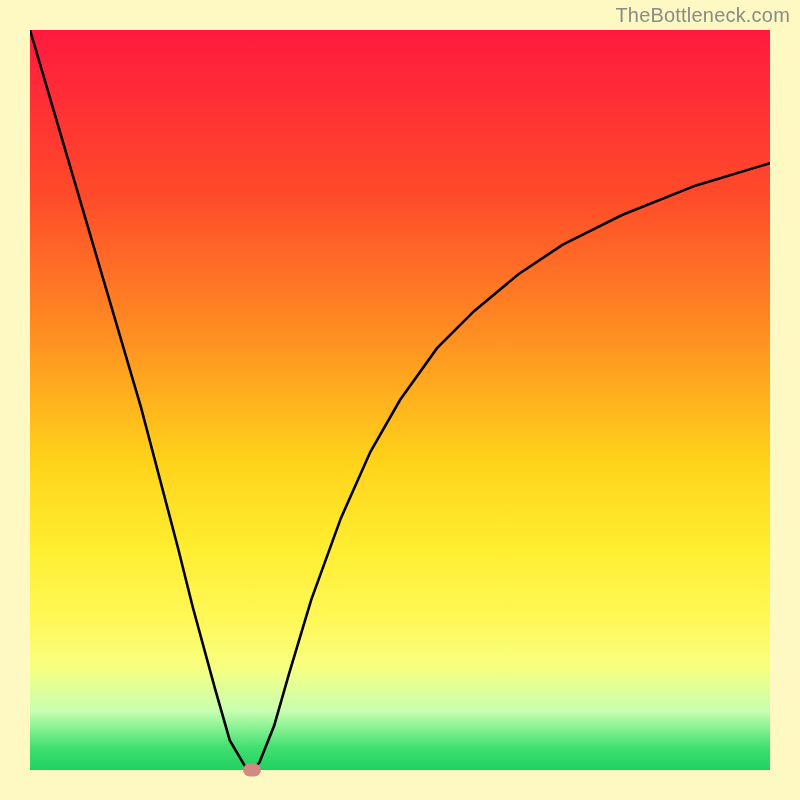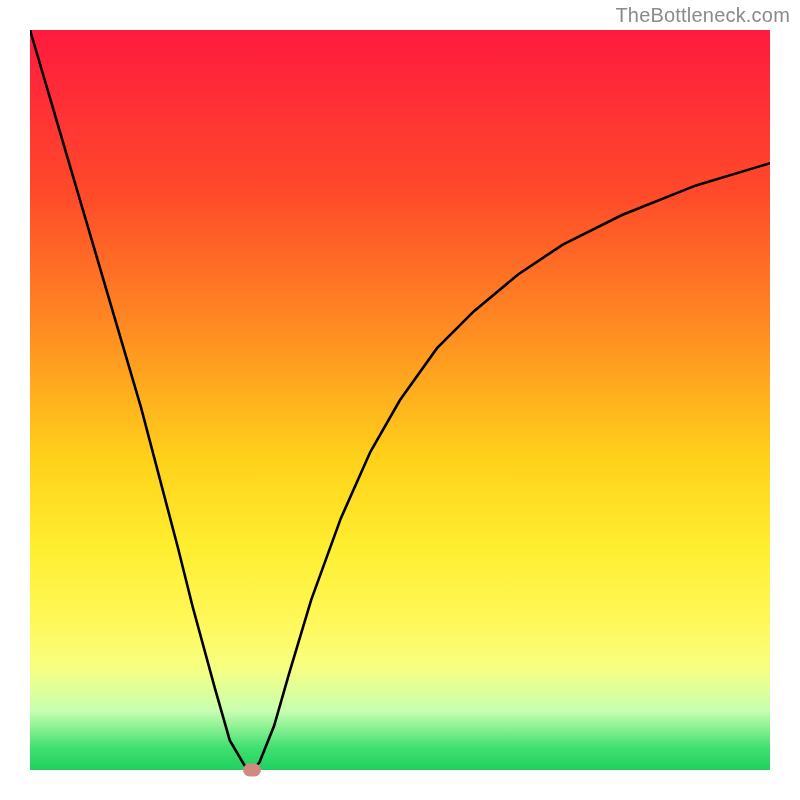--- a/index.html
+++ b/index.html
@@ -7,21 +7,21 @@
     padding: 0;
     width: 800px;
     height: 800px;
     background: #000;
     overflow: hidden;
     font-family: Arial, Helvetica, sans-serif;
   }
   .frame {
     position: absolute;
     inset: 0;
-    background: #ffffff;
+    background: #fef9c3;
   }
   .plot {
     position: absolute;
     left: 30px;
     top: 30px;
     width: 740px;
     height: 740px;
     background: linear-gradient(
       to bottom,
       #ff1a3e 0%,

